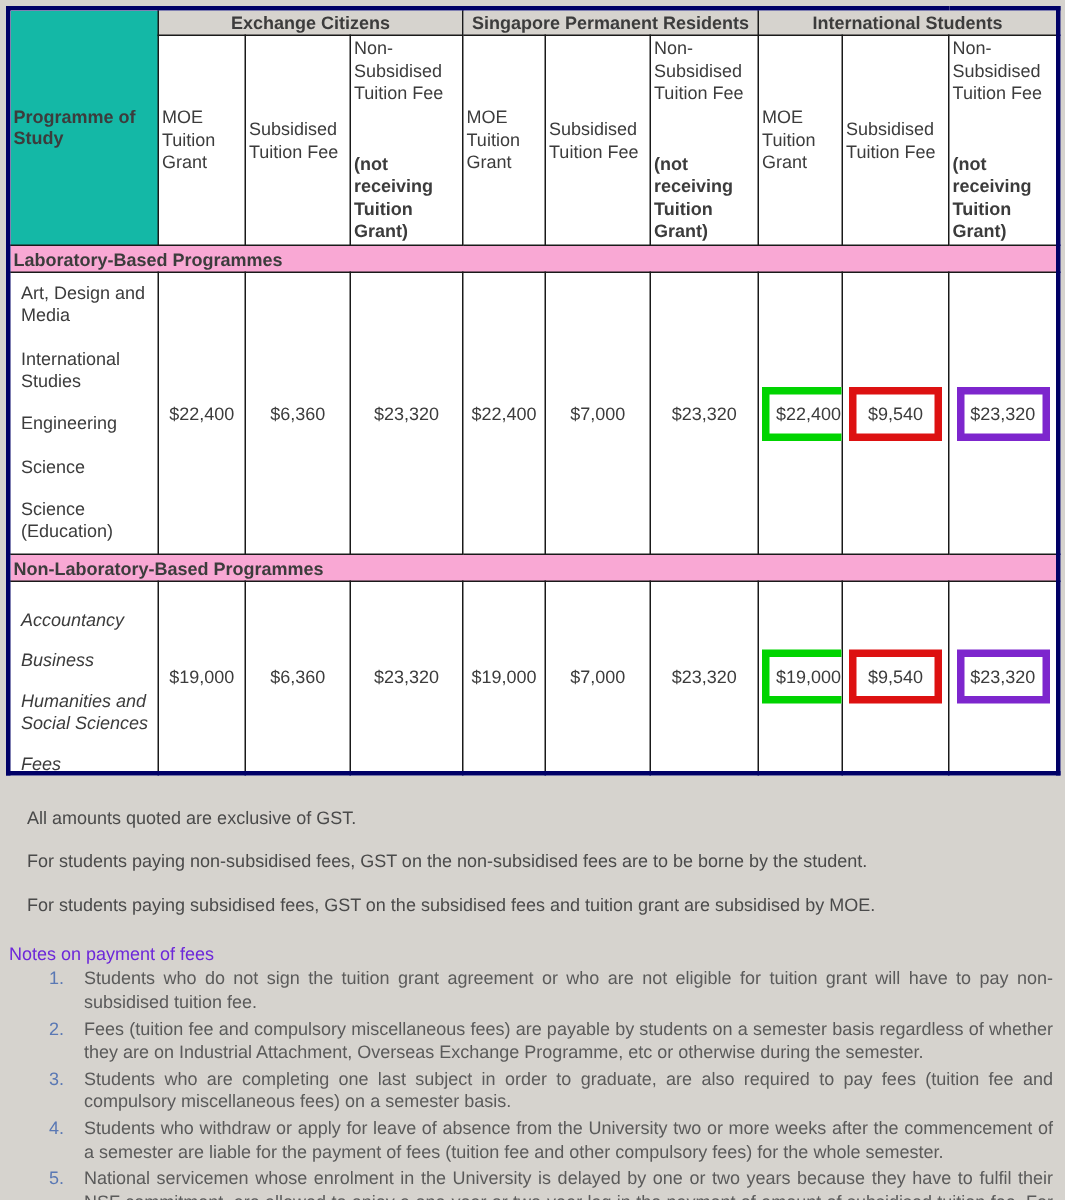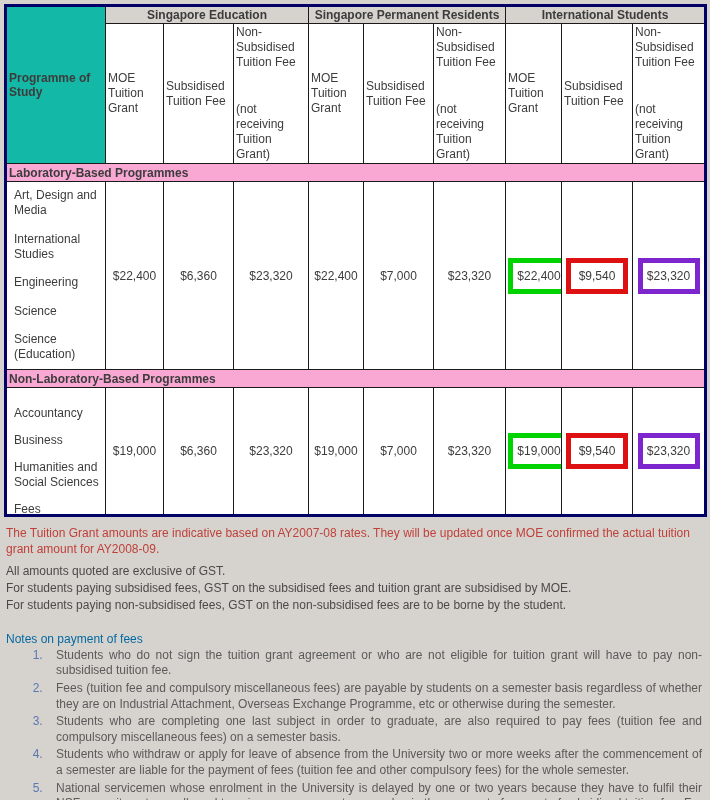--- a/index.html
+++ b/index.html
@@ -46,21 +46,21 @@
     color:#2b2b2b;
   }
 
   tr.subhead-row{height:118px;}
   tr.subhead-row td{
     background:#ffffff;
     vertical-align:middle;
     line-height:1.25;
   }
   .nonsub-top{display:block;}
-  .nonsub-bottom{display:block;margin-top:32px;}
+  .nonsub-bottom{display:block;margin-top:32px;font-weight:bold;}
 
   tr.banner-row{height:18px;}
   td.banner{
     background:#f9a8d4;
     border-color:#000080;
     color:#ffffff;
     font-weight:bold;
     padding-left:4px;
     vertical-align:middle;
   }
@@ -74,21 +74,21 @@
   .prog-stack{
     display:flex;
     flex-direction:column;
     justify-content:space-between;
     padding:5px 4px 6px 5px;
     text-align:left;
     box-sizing:border-box;
     gap:12px;
   }
   .prog-stack.lab{height:185px;}
-  .prog-stack.nonlab{height:100px;}
+  .prog-stack.nonlab{height:100px;font-style:italic;}
   .prog-stack div{line-height:1.25;}
   tr.lab-row{height:185px;}
   tr.nonlab-row{height:128px;}
 
   .hlbox{
     display:inline-block;
     padding:6px 3px;
     border:5px solid;
     background:#ffffff;
     min-width:46px;
@@ -99,23 +99,23 @@
 
   
   .below{padding:8px 2px 0 2px;}
   .red-note{
     color:#c0403a;
     margin:0 0 6px 0;
     line-height:1.35;
     width:698px;
   }
   .gst-lines{margin:0 0 0 0;line-height:1.4;color:#4a4a4a;}
-  .gst-lines div{margin:0;}
+  .gst-lines div{margin:12px;}
   .notes-title{
-    color:#0369a1;
+    color:#6d28d9;
     margin:18px 0 2px 0;
   }
   ol.notes-list{
     margin:2px 0 0 0;
     padding:0 2px 0 40px;
     color:#5a5a5a;
     line-height:1.3;
   }
   ol.notes-list li{
     margin:0 0 2px 0;
@@ -139,21 +139,21 @@
         <col style="width:70px">
         <col style="width:72px">
       <col style="width:56px">
         <col style="width:71px">
         <col style="width:73px">
     </colgroup>
 
     <tbody>
         <tr class="group-row">
       <td class="prog-head" rowspan="2">Programme of Study</td>
-      <td class="group-head gstart" colspan="3">Singapore Education</td>
+      <td class="group-head gstart" colspan="3">Exchange Citizens</td>
       <td class="group-head gstart" colspan="3">Singapore Permanent Residents</td>
       <td class="group-head gstart" colspan="3">International Students</td>
     </tr>
 
     <tr class="subhead-row">
       <td class="gstart">MOE Tuition Grant</td>
       <td>Subsidised Tuition Fee</td>
       <td>
         <span class="nonsub-top">Non-Subsidised Tuition Fee</span>
         <span class="nonsub-bottom">(not receiving Tuition Grant)</span>
@@ -229,26 +229,25 @@
         <span class="hlbox box-red">$9,540</span>
       </td>
       <td>
         <span class="hlbox box-purple">$23,320</span>
       </td>
     </tr>
   </tbody>
     </table>
 
   <div class="below">
-    <p class="red-note">The Tuition Grant amounts are indicative based on AY2007-08 rates. They will be updated once MOE confirmed the actual tuition grant amount for AY2008-09.</p>
 
     <div class="gst-lines">
       <div>All amounts quoted are exclusive of GST.</div>
+      <div>For students paying non-subsidised fees, GST on the non-subsidised fees are to be borne by the student.</div>
       <div>For students paying subsidised fees, GST on the subsidised fees and tuition grant are subsidised by MOE.</div>
-      <div>For students paying non-subsidised fees, GST on the non-subsidised fees are to be borne by the student.</div>
     </div>
 
     <p class="notes-title">Notes on payment of fees</p>
 
     <ol class="notes-list">
       <li>Students who do not sign the tuition grant agreement or who are not eligible for tuition grant will have to pay non-subsidised tuition fee.</li>
       <li>Fees (tuition fee and compulsory miscellaneous fees) are payable by students on a semester basis regardless of whether they are on Industrial Attachment, Overseas Exchange Programme, etc or otherwise during the semester.</li>
       <li>Students who are completing one last subject in order to graduate, are also required to pay fees (tuition fee and compulsory miscellaneous fees) on a semester basis.</li>
       <li>Students who withdraw or apply for leave of absence from the University two or more weeks after the commencement of a semester are liable for the payment of fees (tuition fee and other compulsory fees) for the whole semester.</li>
       <li>National servicemen whose enrolment in the University is delayed by one or two years because they have to fulfil their NSF commitment, are allowed to enjoy a one-year or two-year lag in the payment of amount of subsidised tuition fee. For such students, the amount of subsidised tuition fee they have to pay will be shown in their electronic bills issued by the Office of Finance. The amount will depend on the year they were first offered a place in the University.  For example, if they were offered admission in AY 2006.  They pay the subsidised tuition fee applicable for AY 2006 when they are admitted to the University in AY 2008.</li>

